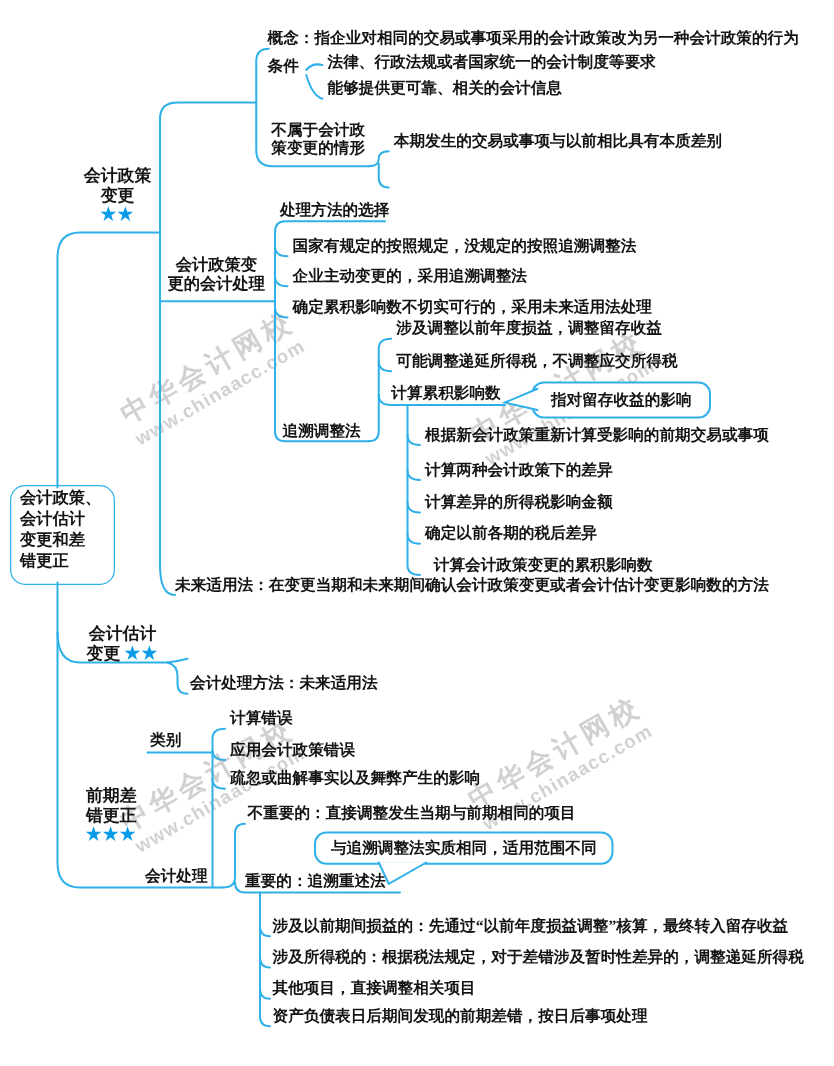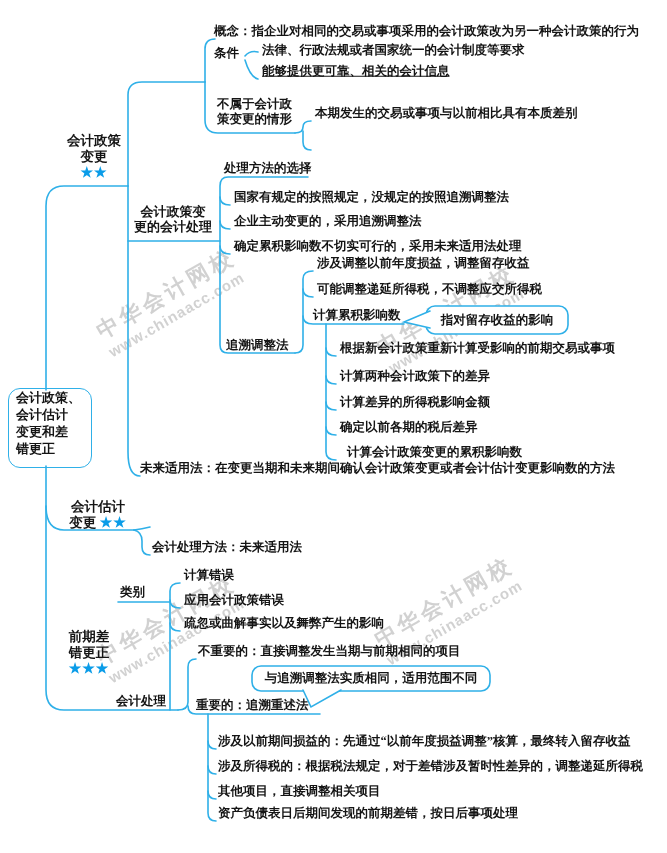--- a/index.html
+++ b/index.html
@@ -102,21 +102,21 @@
 
   <div class="label" style="left:58px;top:133px;width:72px;">
     <div>会计政策</div>
     <div>变更</div>
     <div class="stars">★★</div>
   </div>
 
   <div class="node" style="left:214px;top:31px;">概念：指企业对相同的交易或事项采用的会计政策改为另一种会计政策的行为</div>
   <div class="node" style="left:214px;top:53px;">条件</div>
   <div class="node" style="left:262px;top:50px;">法律、行政法规或者国家统一的会计制度等要求</div>
-  <div class="node" style="left:262px;top:71px;text-decoration:underline;">能够提供更可靠、相关的会计信息</div>
+  <div class="node" style="left:262px;top:71px;">能够提供更可靠、相关的会计信息</div>
   <div class="node" style="left:217px;top:104px;">不属于会计政</div>
   <div class="node" style="left:217px;top:119px;">策变更的情形</div>
   <div class="node" style="left:315px;top:113px;">本期发生的交易或事项与以前相比具有本质差别</div>
 
   <div class="label" style="left:130px;top:204px;width:86px;font-size:13px;line-height:15px;">
     <div>会计政策变</div>
     <div>更的会计处理</div>
   </div>
 
   <div class="node" style="left:224px;top:168px;">处理方法的选择</div>

